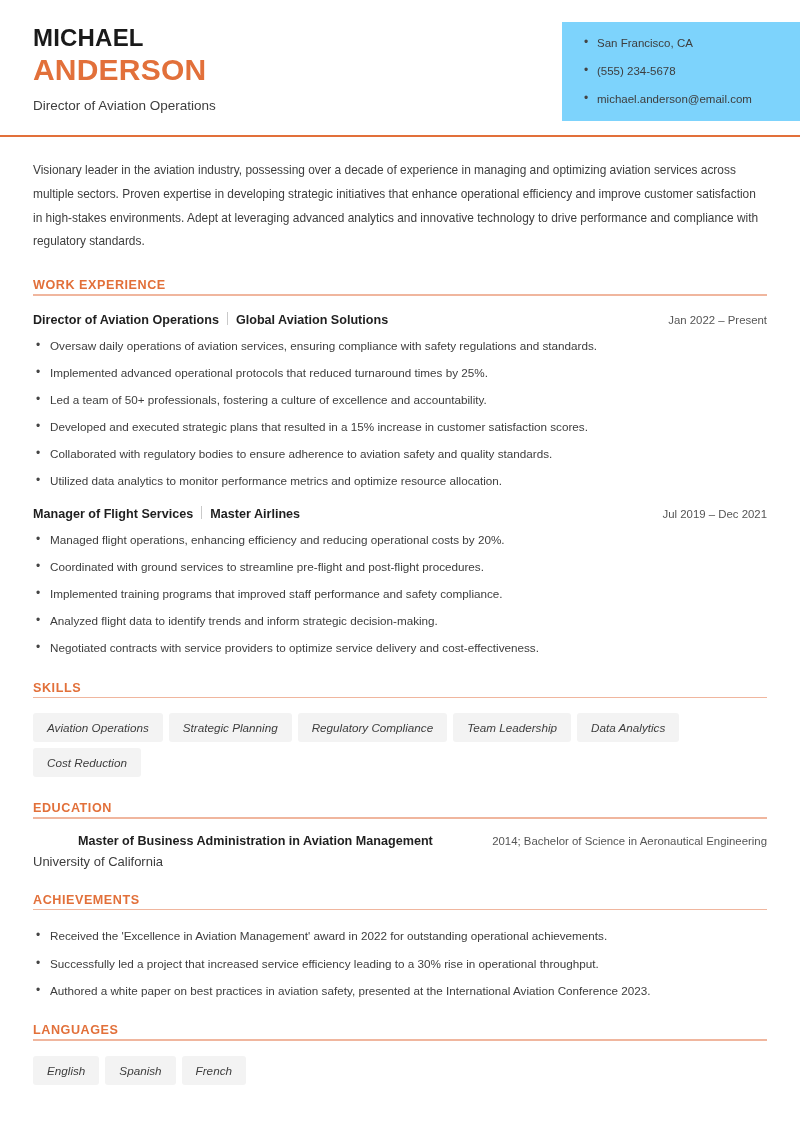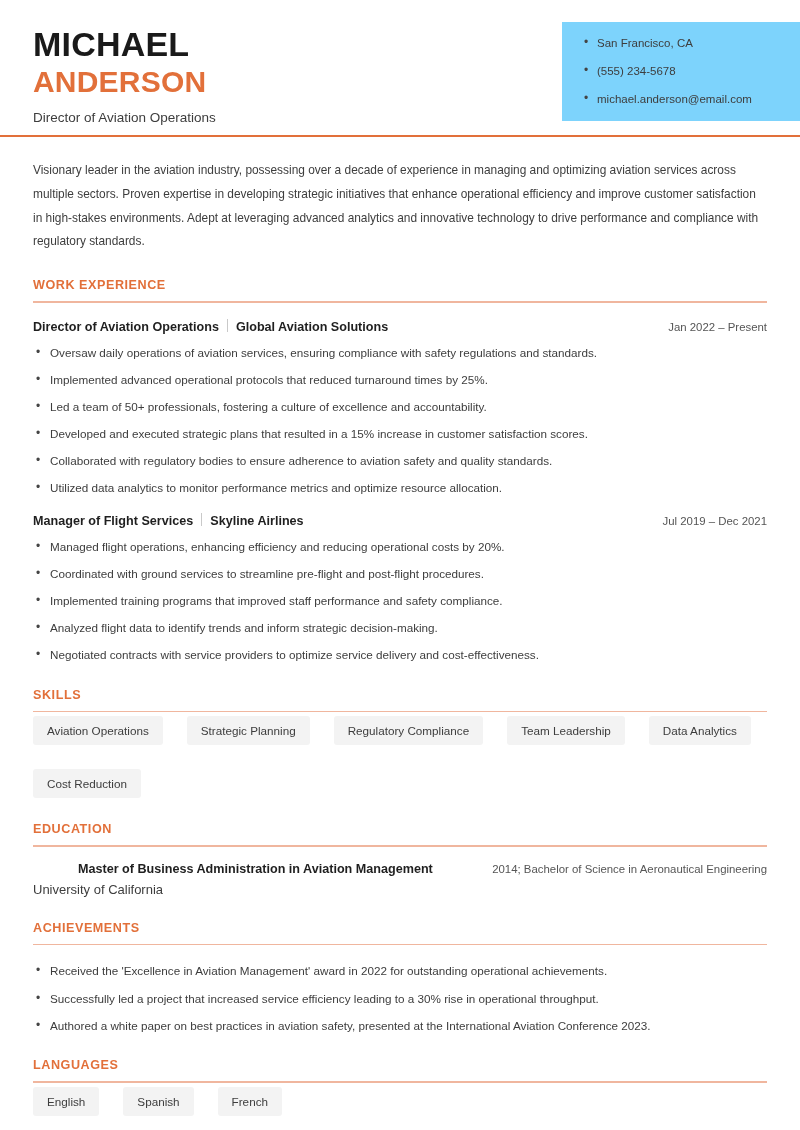--- a/index.html
+++ b/index.html
@@ -31,21 +31,21 @@
     border-bottom: 2px solid #e2703a;
   }
 
   .header-left {
     position: absolute;
     left: 33px;
     top: 24px;
   }
 
   .name-first {
-    font-size: 34px;
+    font-size: 24px;
     font-weight: bold;
     letter-spacing: 0.2px;
     color: #1a1a1a;
     line-height: 1.18;
   }
 
   .name-last {
     font-size: 30px;
     font-weight: bold;
     letter-spacing: 0.2px;
@@ -110,21 +110,21 @@
   .section {
     margin-top: 24px;
   }
 
   .section-title {
     font-size: 12.6px;
     font-weight: bold;
     letter-spacing: 0.55px;
     color: #e2703a;
     text-transform: uppercase;
-    padding-bottom: 9px;
+    padding-bottom: 2px;
   }
 
   .section-rule {
     height: 1.5px;
     background: #f0b69e;
     width: 100%;
   }
 
   
   .entry {
@@ -184,22 +184,23 @@
     left: 3px;
     top: -1px;
     color: #444;
     font-size: 12px;
   }
 
   
   .chips {
     display: flex;
     flex-wrap: wrap;
-    gap: 24px;
-    margin-top: 4px;
+    gap: 6px;
+    margin-top: 15px;
+    font-style: italic;
   }
 
   .chip {
     background: #f3f3f3;
     border-radius: 3px;
     padding: 8px 14px;
     font-size: 11.7px;
     color: #3d3d3d;
     white-space: nowrap;
   }
@@ -282,21 +283,21 @@
           <li class="bullet">Collaborated with regulatory bodies to ensure adherence to aviation safety and quality standards.</li>
           <li class="bullet">Utilized data analytics to monitor performance metrics and optimize resource allocation.</li>
         </ul>
       </div>
 
       <div class="entry">
         <div class="entry-head">
           <div class="entry-title">
             <span>Manager of Flight Services</span>
             <span class="sep"></span>
-            <span>Skyline Airlines</span>
+            <span>Master Airlines</span>
           </div>
           <div class="entry-date">Jul 2019 – Dec 2021</div>
         </div>
         <ul class="bullets">
           <li class="bullet">Managed flight operations, enhancing efficiency and reducing operational costs by 20%.</li>
           <li class="bullet">Coordinated with ground services to streamline pre-flight and post-flight procedures.</li>
           <li class="bullet">Implemented training programs that improved staff performance and safety compliance.</li>
           <li class="bullet">Analyzed flight data to identify trends and inform strategic decision-making.</li>
           <li class="bullet">Negotiated contracts with service providers to optimize service delivery and cost-effectiveness.</li>
         </ul>

